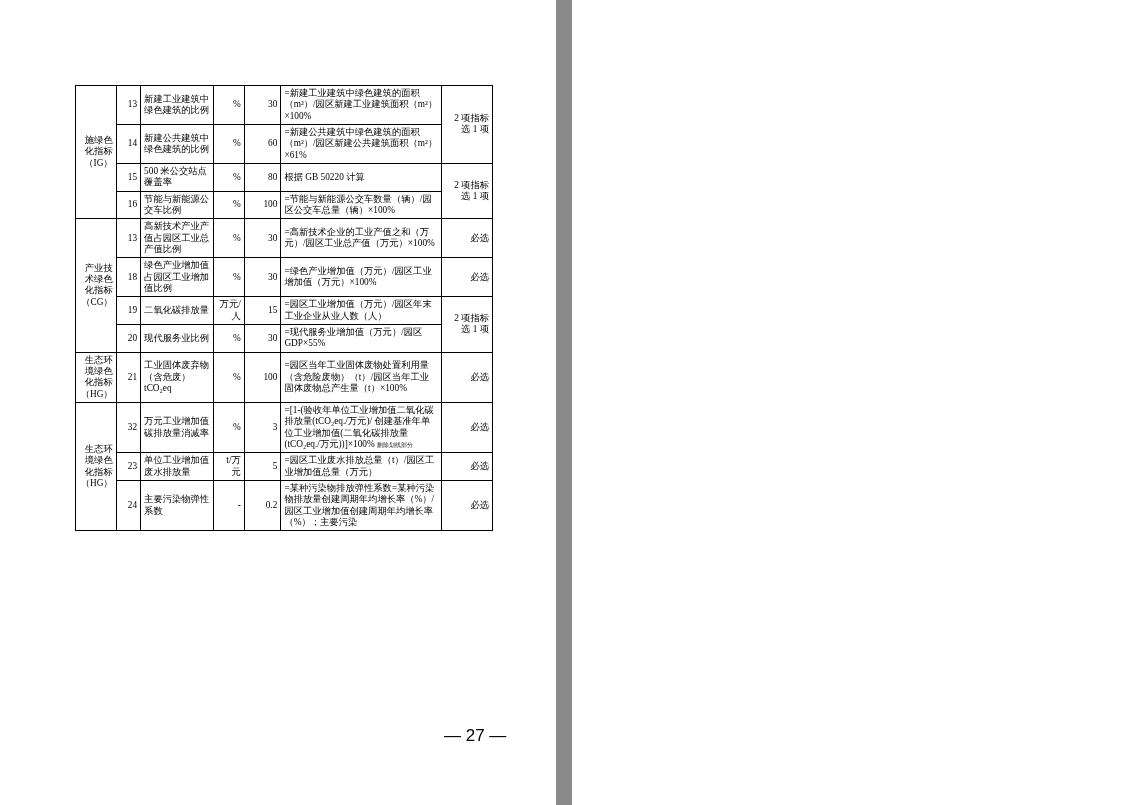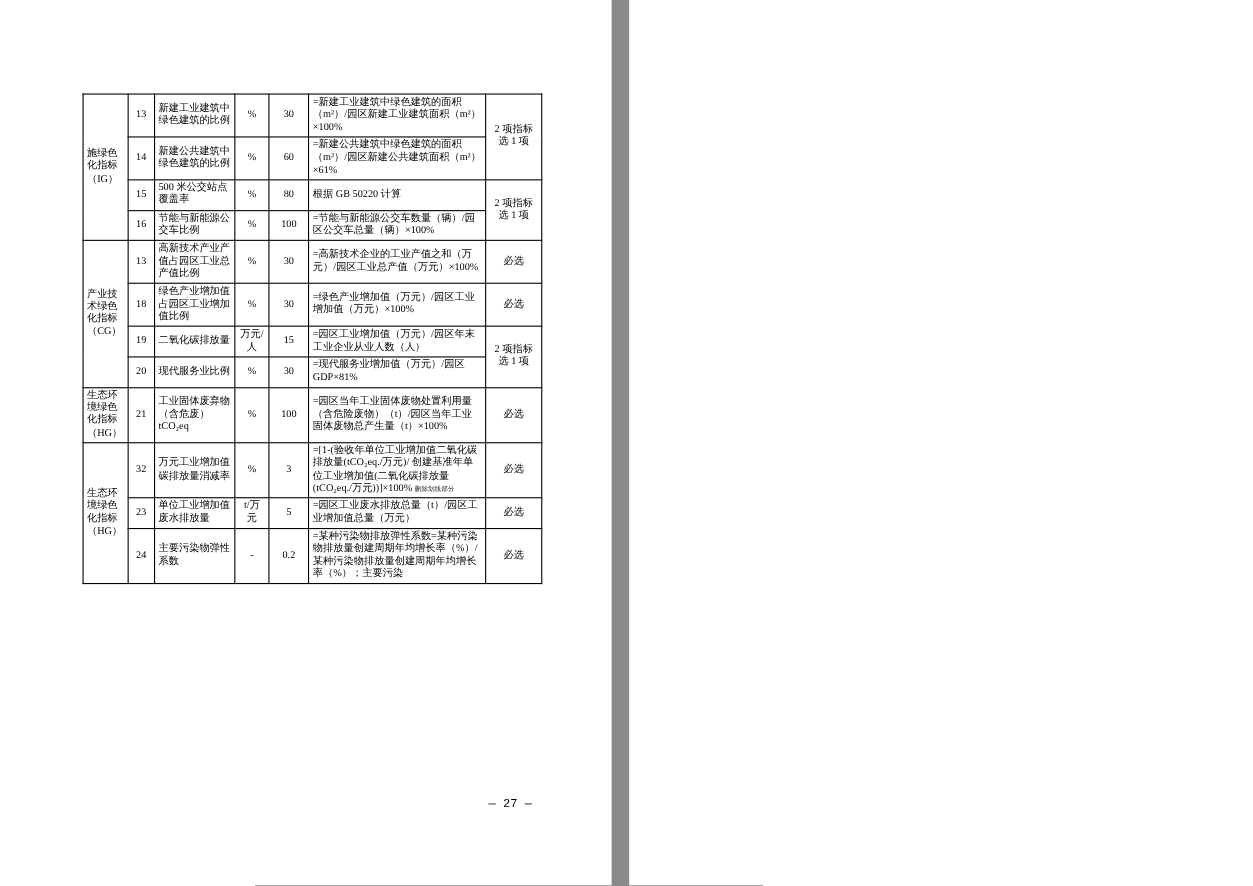--- a/index.html
+++ b/index.html
@@ -4,26 +4,26 @@
 <style>
   html,body{margin:0;padding:0;background:#8a8a8a;}
   body{font-family:"Liberation Serif", serif;}
   .wrap{position:relative;width:1139px;height:805px;background:#8a8a8a;}
   .page{position:absolute;top:0;background:#fff;height:805px;box-sizing:border-box;}
   .page-left{left:0;width:556px;}
   .page-right{left:572px;width:567px;}
   .page-inner{position:relative;width:100%;height:100%;}
   table.doc{border-collapse:collapse;table-layout:fixed;}
   table.doc td{border:1px solid #000;vertical-align:middle;padding:2px 3px;font-size:9.3px;line-height:1.22;color:#000;}
-  .c-center{text-align:center;}
+  .c-center{text-align:right;}
   .c-left{text-align:left;}
   .tbl-left{position:absolute;left:75px;top:85px;width:418px;}
-  .footer-num{position:absolute;font-size:11px;color:#000;font-family:Liberation Mono, monospace;}
+  .footer-num{position:absolute;font-size:17px;color:#000;font-family:Liberation Sans, sans-serif;}
   .footer-left{left:444px;top:726px;}
-  .vert-label{font-size:9.3px;line-height:1.25;text-align:left;}
+  .vert-label{font-size:9.3px;line-height:1.25;text-align:right;}
   .strike-mark{font-size:6px;color:#222;}
 </style>
 </head>
 <body>
 
 <div class="wrap">
 
   <div class="page page-left">
     <div class="page-inner">
       <table class="doc tbl-left">
@@ -99,21 +99,21 @@
             <td class="c-center">15</td>
             <td class="c-left">=园区工业增加值（万元）/园区年末工业企业从业人数（人）</td>
             <td class="c-center" rowspan="2">2 项指标选 1 项</td>
           </tr>
 
           <tr>
             <td class="c-center">20</td>
             <td class="c-left">现代服务业比例</td>
             <td class="c-center">%</td>
             <td class="c-center">30</td>
-            <td class="c-left">=现代服务业增加值（万元）/园区 GDP×81%</td>
+            <td class="c-left">=现代服务业增加值（万元）/园区 GDP×55%</td>
           </tr>
 
           <tr>
             <td class="c-center vert-label">生态环境绿色化指标（HG）</td>
             <td class="c-center">21</td>
             <td class="c-left">工业固体废弃物（含危废）tCO₂eq</td>
             <td class="c-center">%</td>
             <td class="c-center">100</td>
             <td class="c-left">=园区当年工业固体废物处置利用量（含危险废物）（t）/园区当年工业固体废物总产生量（t）×100%</td>
             <td class="c-center">必选</td>
@@ -139,21 +139,21 @@
             <td class="c-center">5</td>
             <td class="c-left">=园区工业废水排放总量（t）/园区工业增加值总量（万元）</td>
             <td class="c-center">必选</td>
           </tr>
 
           <tr>
             <td class="c-center">24</td>
             <td class="c-left">主要污染物弹性系数</td>
             <td class="c-center">-</td>
             <td class="c-center">0.2</td>
-            <td class="c-left">=某种污染物排放弹性系数=某种污染物排放量创建周期年均增长率（%）/某种污染物排放量创建周期年均增长率（%）；主要污染</td>
+            <td class="c-left">=某种污染物排放弹性系数=某种污染物排放量创建周期年均增长率（%）/园区工业增加值创建周期年均增长率（%）；主要污染</td>
             <td class="c-center">必选</td>
           </tr>
         </tbody>
       </table>
 
       <div class="footer-num footer-left">— 27 —</div>
     </div>
   </div>
 
   <div class="page page-right">

